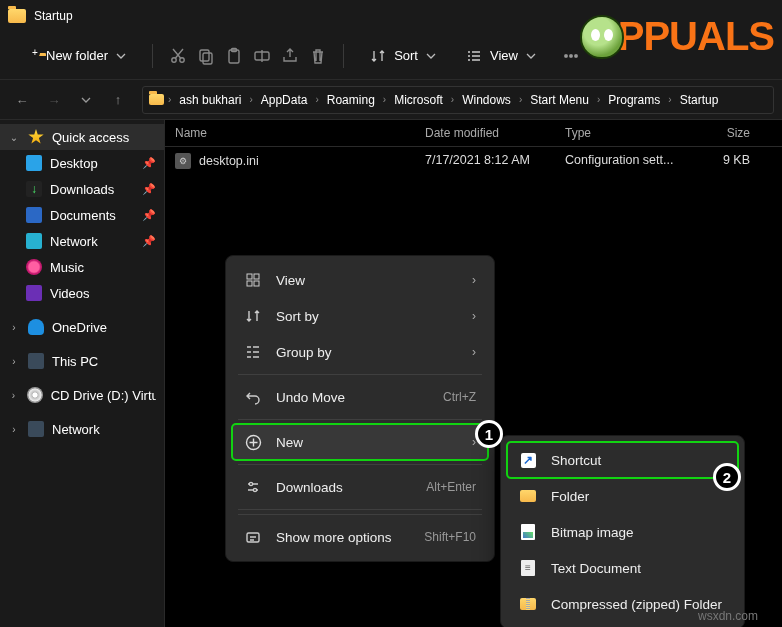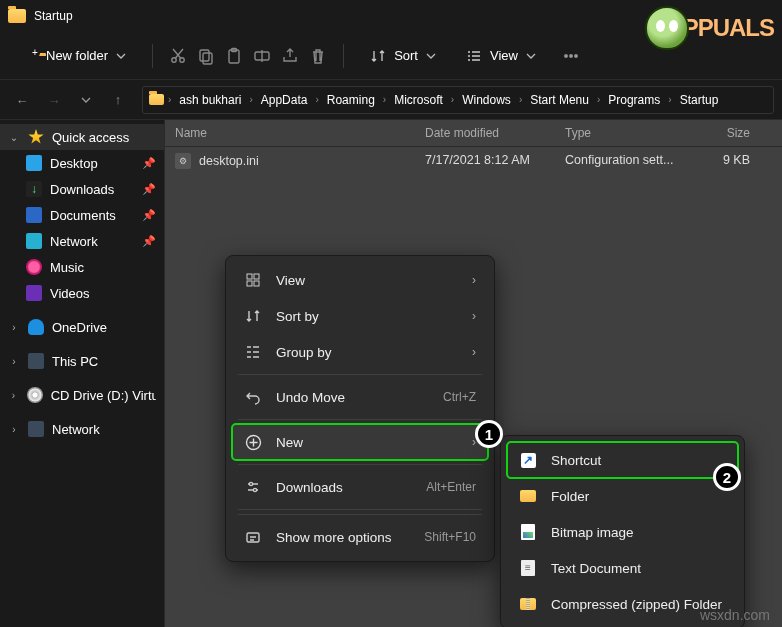--- a/index.html
+++ b/index.html
@@ -29,21 +29,21 @@
   
   .main{ display:flex; height: calc(627px - 32px - 48px - 40px);}
   .sidebar{ width:165px; background:#1a1a1a; border-right:1px solid #2a2a2a; overflow:hidden; padding-top:4px;}
   .side-item{ display:flex; align-items:center; gap:8px; padding:5px 8px 5px 8px; font-size:13px; cursor:pointer; position:relative;}
   .side-item.top{ background:#2d2d2d;}
   .side-item .expander{ width:12px; text-align:center; color:#aaa; font-size:10px;}
   .side-item .pin{ margin-left:auto; color:#777; font-size:11px;}
   .side-group{ margin-bottom:8px;}
   .side-indent{ padding-left:26px;}
   
-  .content{ flex:1; position:relative; background:#404040; color:#ddd;}
+  .content{ flex:1; position:relative; background:#000000; color:#ddd;}
   .col-headers{ display:flex; padding:6px 10px; font-size:12px; color:#aaa; border-bottom:1px solid #2a2a2a;}
   .ch-name{ width:250px;}
   .ch-date{ width:140px;}
   .ch-type{ width:125px;}
   .ch-size{ width:60px; text-align:right;}
   .file-row{ display:flex; padding:6px 10px; font-size:12.5px; cursor:pointer;}
   .file-row .fname{ width:250px; display:flex; align-items:center; gap:8px;}
   .file-ico{ width:16px; height:16px; background:#555; display:flex; align-items:center; justify-content:center; font-size:9px; border-radius:2px; color:#ccc;}
   
   
@@ -53,25 +53,25 @@
   .ctx-label{ flex:1;}
   .ctx-arrow{ color:#aaa; font-size:12px;}
   .ctx-hint{ color:#999; font-size:12px;}
   .ctx-sep{ height:1px; background:#3f3f3f; margin:4px 6px;}
 
   .hilite-green{ outline:2.5px solid #11d311; outline-offset:-1px; border-radius:4px;}
   
   .badge{ position:absolute; width:28px; height:28px; border-radius:50%; background:#000; border:3px solid #fff; color:#fff; display:flex; align-items:center; justify-content:center; font-weight:900; font-size:15px; z-index:50;}
   
   
-  .logo-overlay{ position:absolute; top:6px; right:8px; font-size:24px; font-weight:800; color:#fdba74; letter-spacing:-1px; display:flex; align-items:center; z-index:60;}
+  .logo-overlay{ position:absolute; top:14px; right:8px; font-size:40px; font-weight:800; color:#f97316; letter-spacing:-1px; display:flex; align-items:center; z-index:60;}
   .logo-overlay .mascot{ width:44px; height:44px; border-radius:50% 50% 48% 48%; background:radial-gradient(circle at 40% 35%, #b6e28b 0 40%, #6da23c 70%); border:2px solid #1b3a07; position:relative; margin-right:-6px; overflow:hidden;}
   .logo-overlay .mascot::before{content:"";position:absolute;left:9px;top:12px;width:9px;height:12px;background:#fff;border-radius:50%;}
   .logo-overlay .mascot::after{content:"";position:absolute;right:9px;top:12px;width:9px;height:12px;background:#fff;border-radius:50%;}
-  .watermark{position:absolute; bottom:4px; right:12px; font-size:14px; color:#777;}
+  .watermark{position:absolute; bottom:4px; right:24px; font-size:12px; color:#777;}
   
   
   .ico{ width:16px; height:16px; border-radius:2px; display:inline-block; flex-shrink:0;}
   .ico-star{ background:linear-gradient(#ffd93b,#f2a90c); clip-path:polygon(50% 0,61% 35%,98% 35%,68% 57%,79% 91%,50% 70%,21% 91%,32% 57%,2% 35%,39% 35%);}
   .ico-desktop{ background:#2aa3e8; border-radius:2px;}
   .ico-dl{ background:#222; position:relative;}
   .ico-dl::after{content:"↓"; color:#49e168; position:absolute; inset:0; text-align:center; font-size:12px; line-height:16px;}
   .ico-doc{ background:#2b68c5;}
   .ico-pic{ background:#27b1d1;}
   .ico-music{ width:16px;height:16px;border-radius:50%;background:radial-gradient(circle,#ff5ea2 0 45%,#c4186e 60%);}    

